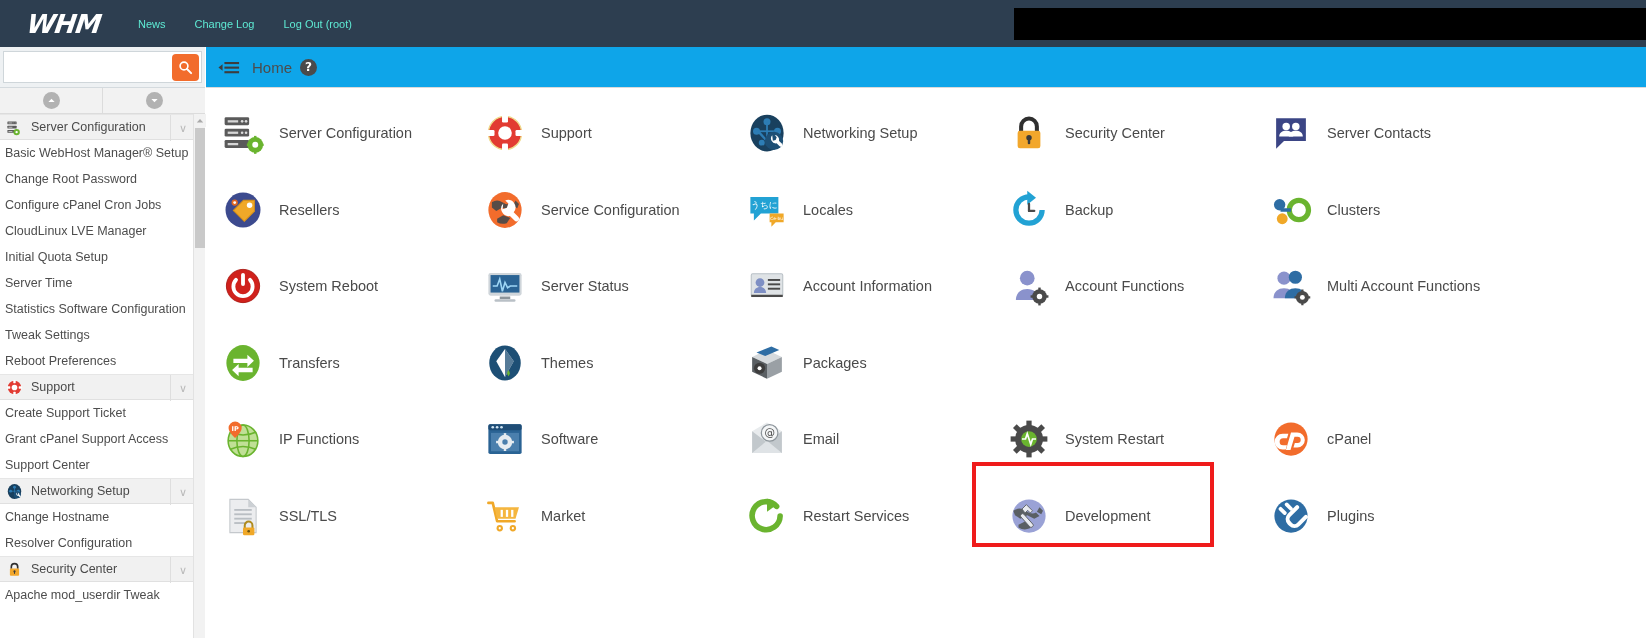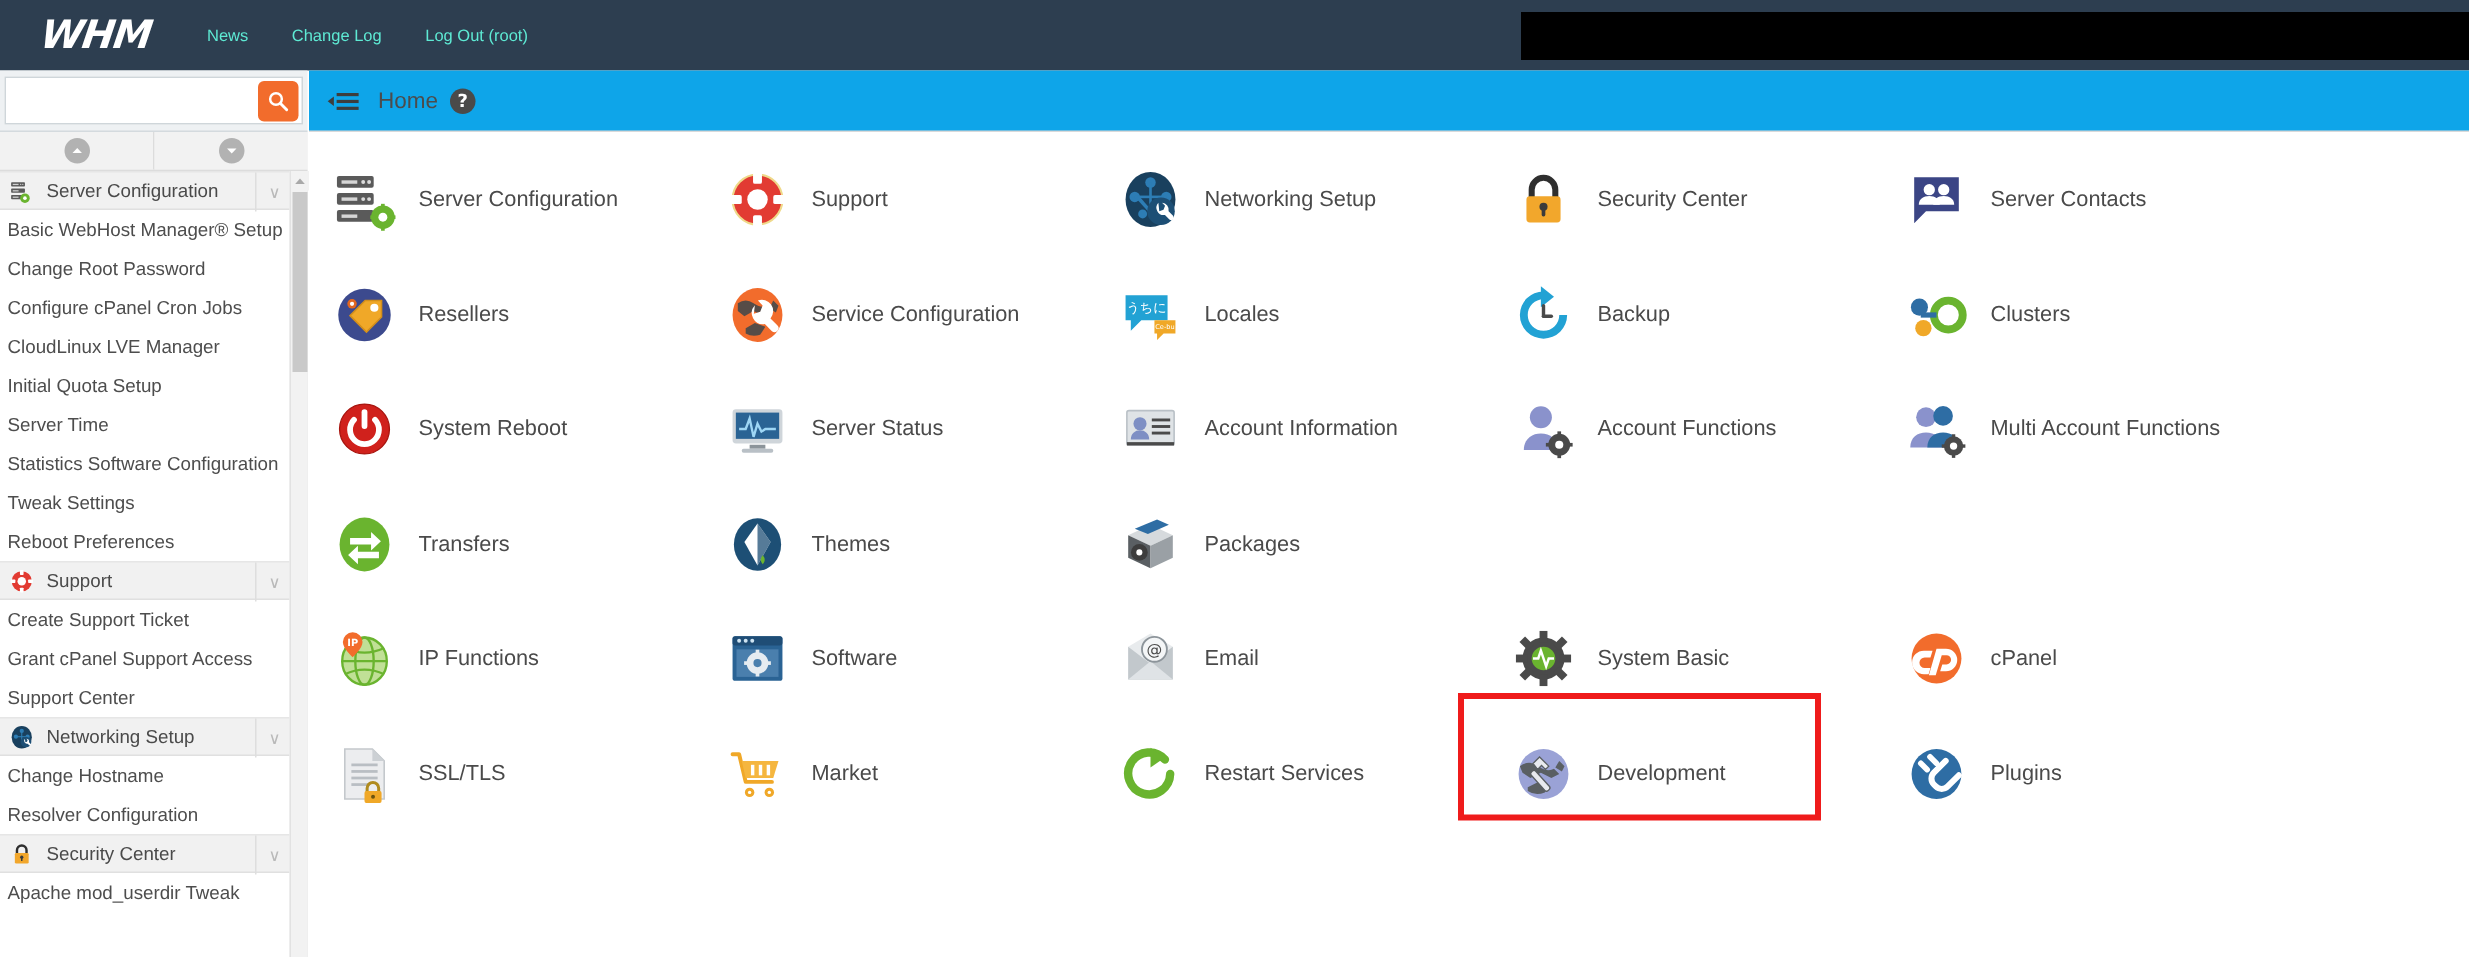--- a/index.html
+++ b/index.html
@@ -648,21 +648,21 @@
                 <rect x="36" y="21" width="9" height="6"></rect>
                 <rect x="8" y="8" width="6" height="9" transform="rotate(-45 11 12.5)"></rect>
                 <rect x="34" y="8" width="6" height="9" transform="rotate(45 37 12.5)"></rect>
                 <rect x="8" y="31" width="6" height="9" transform="rotate(45 11 35.5)"></rect>
                 <rect x="34" y="31" width="6" height="9" transform="rotate(-45 37 35.5)"></rect>
               </g>
               <circle cx="24" cy="24" r="9" fill="#6ab42f"></circle>
               <polyline points="16,24 20,24 22,18 26,30 28,24 32,24" fill="none" stroke="#ffffff" stroke-width="1.9"></polyline>
             </svg>
           </span>
-          <span class="tile-label">System Basic</span>
+          <span class="tile-label">System Restart</span>
         </div>
         <div class="grid-cell">
           <span class="tile-icon">
             <svg width="42" height="42" viewBox="0 0 48 48">
               <circle cx="24" cy="24" r="19" fill="#f26c2c"></circle>
               <path d="M13 18 h8 l-1.6 5.2 h-4.4 a4 4 0 1 0 0 8 h4.4 l-1.4 4.8 h-3.6 a8.8 8.8 0 1 1 0-18z" fill="#ffffff"></path>
               <path d="M24 16.5 h7.2 a8.6 8.6 0 1 1 0 17.2 h-4.4 l1.6-5.2 h3.2 a3.5 3.5 0 1 0 0-7h-3.6 l-4.6 15.2 h-5.2 z" fill="#ffffff"></path>
             </svg>
           </span>
           <span class="tile-label">cPanel</span>

